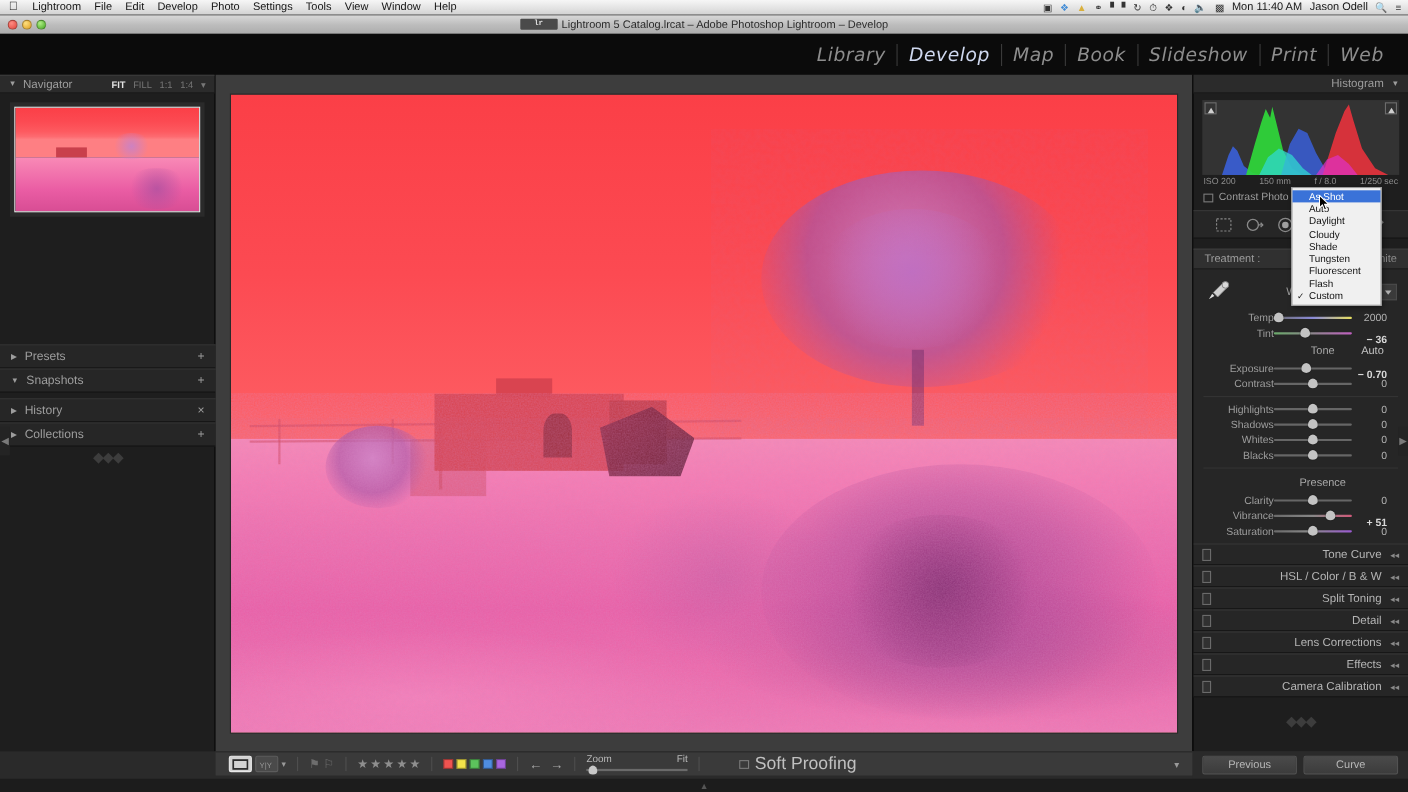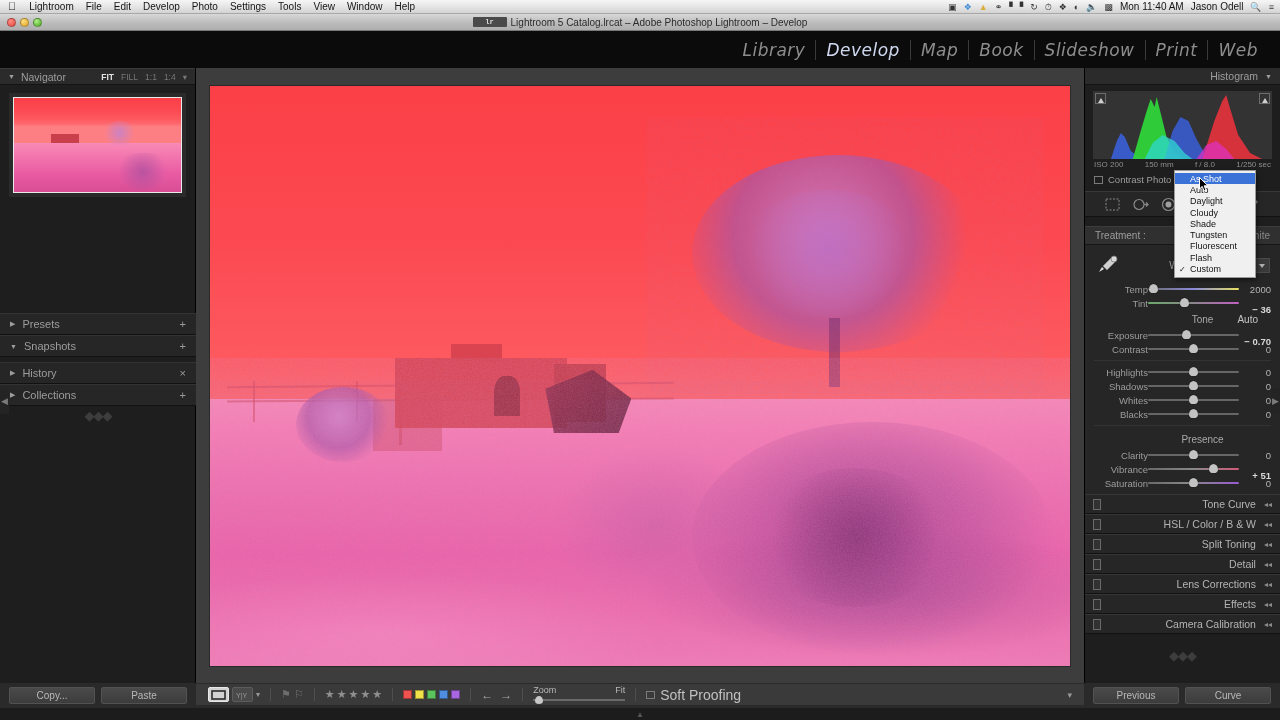--- a/index.html
+++ b/index.html
@@ -191,21 +191,21 @@
     color: #c8c8c8; font-size: 9.5px; display: flex; align-items: center;
     padding: 0 5px; position: relative;
   }
   .wb-val:after {
     content: ""; position: absolute; right: 4px; top: 5px;
     border-left: 3.5px solid transparent; border-right: 3.5px solid transparent;
     border-top: 4px solid #b0b0b0;
   }
 
   .slider-row {
-    display: flex; align-items: center; height: 14px; padding: 0 9px; gap: 0;
+    display: flex; align-items: center; height: 14px; padding: 0 19px; gap: 0;
   }
   .sl-label { width: 54px; text-align: right; color: #9d9d9d; font-size: 9.5px; }
   .sl-track { flex: 1; height: 10px; position: relative; }
   .sl-line {
     position: absolute; left: 0; right: 0; top: 4px; height: 2px;
     background: #666; border-radius: 1px;
   }
   .sl-line.temp { background: linear-gradient(90deg,#6a6a6a 0%,#8a8ad8 50%,#e8e060 100%); }
   .sl-line.tint { background: linear-gradient(90deg,#6aa96a 0%,#888 45%,#c060c0 100%); }
   .sl-line.vib  { background: linear-gradient(90deg,#6a6a6a 0%,#888 50%,#d05a7a 100%); }
@@ -265,21 +265,21 @@
   .stars { display: flex; gap: 2px; color: #8f8f8f; font-size: 11px; }
   .swatches { display: flex; gap: 3px; }
   .sw-c { width: 9px; height: 9px; border: 1px solid rgba(0,0,0,.35); }
   .arrows { display: flex; gap: 7px; color: #a8a8a8; font-size: 12px; }
   .zoomwrap { display: flex; flex-direction: column; gap: 1px; width: 92px; }
   .zoomlbls { display: flex; justify-content: space-between; color: #b8b8b8; font-size: 9px; }
   .zoomtrack { position: relative; height: 8px; }
   .zoomline { position: absolute; left: 0; right: 0; top: 3px; height: 2px; background: #6a6a6a; }
   .zoomknob { position: absolute; left: 2px; top: 0; width: 8px; height: 8px; background: #c8c8c8;
               border-radius: 50% 50% 50% 50%/60% 60% 40% 40%; }
-  .sp { display: flex; align-items: center; gap: 5px; color: #c0c0c0; font-size: 14px; }
+  .sp { display: flex; align-items: center; gap: 5px; color: #c0c0c0; font-size: 16px; margin-left: 26px; }
   .tb-chev { margin-left: auto; color: #9a9a9a; font-size: 9px; }
 
   .bottombar {
     position: absolute; top: 683px; left: 0; width: 1280px; height: 37px;
     background: #2a2a2a;
   }
   .bb-left { position: absolute; left: 0; top: 0; width: 196px; height: 25px;
              display: flex; align-items: center; justify-content: center; gap: 6px; background: #2a2a2a; }
   .bb-right { position: absolute; right: 0; top: 0; width: 196px; height: 25px;
               display: flex; align-items: center; justify-content: center; gap: 6px; background: #2a2a2a; }
@@ -701,24 +701,20 @@
         <span class="sw"></span>
         <span class="nm">Camera Calibration</span>
         <span class="chev">◂◂</span>
       </div>
       <div class="rp-logo">◆◆◆</div>
       <div class="sidearrow r">▶</div>
     </div>
   </div>
 
   <div class="bottombar">
-    <div class="bb-left">
-      <div class="bigbtn">Copy...</div>
-      <div class="bigbtn">Paste</div>
-    </div>
     <div class="bb-right">
       <div class="bigbtn">Previous</div>
       <div class="bigbtn">Curve</div>
     </div>
     <div class="filmstrip-bot">▲</div>
   </div>
 
   <div class="toolbar">
     <div class="tb-group">
       <div class="tb-btn" style="background:#d2d2d2;border-color:#e8e8e8">

